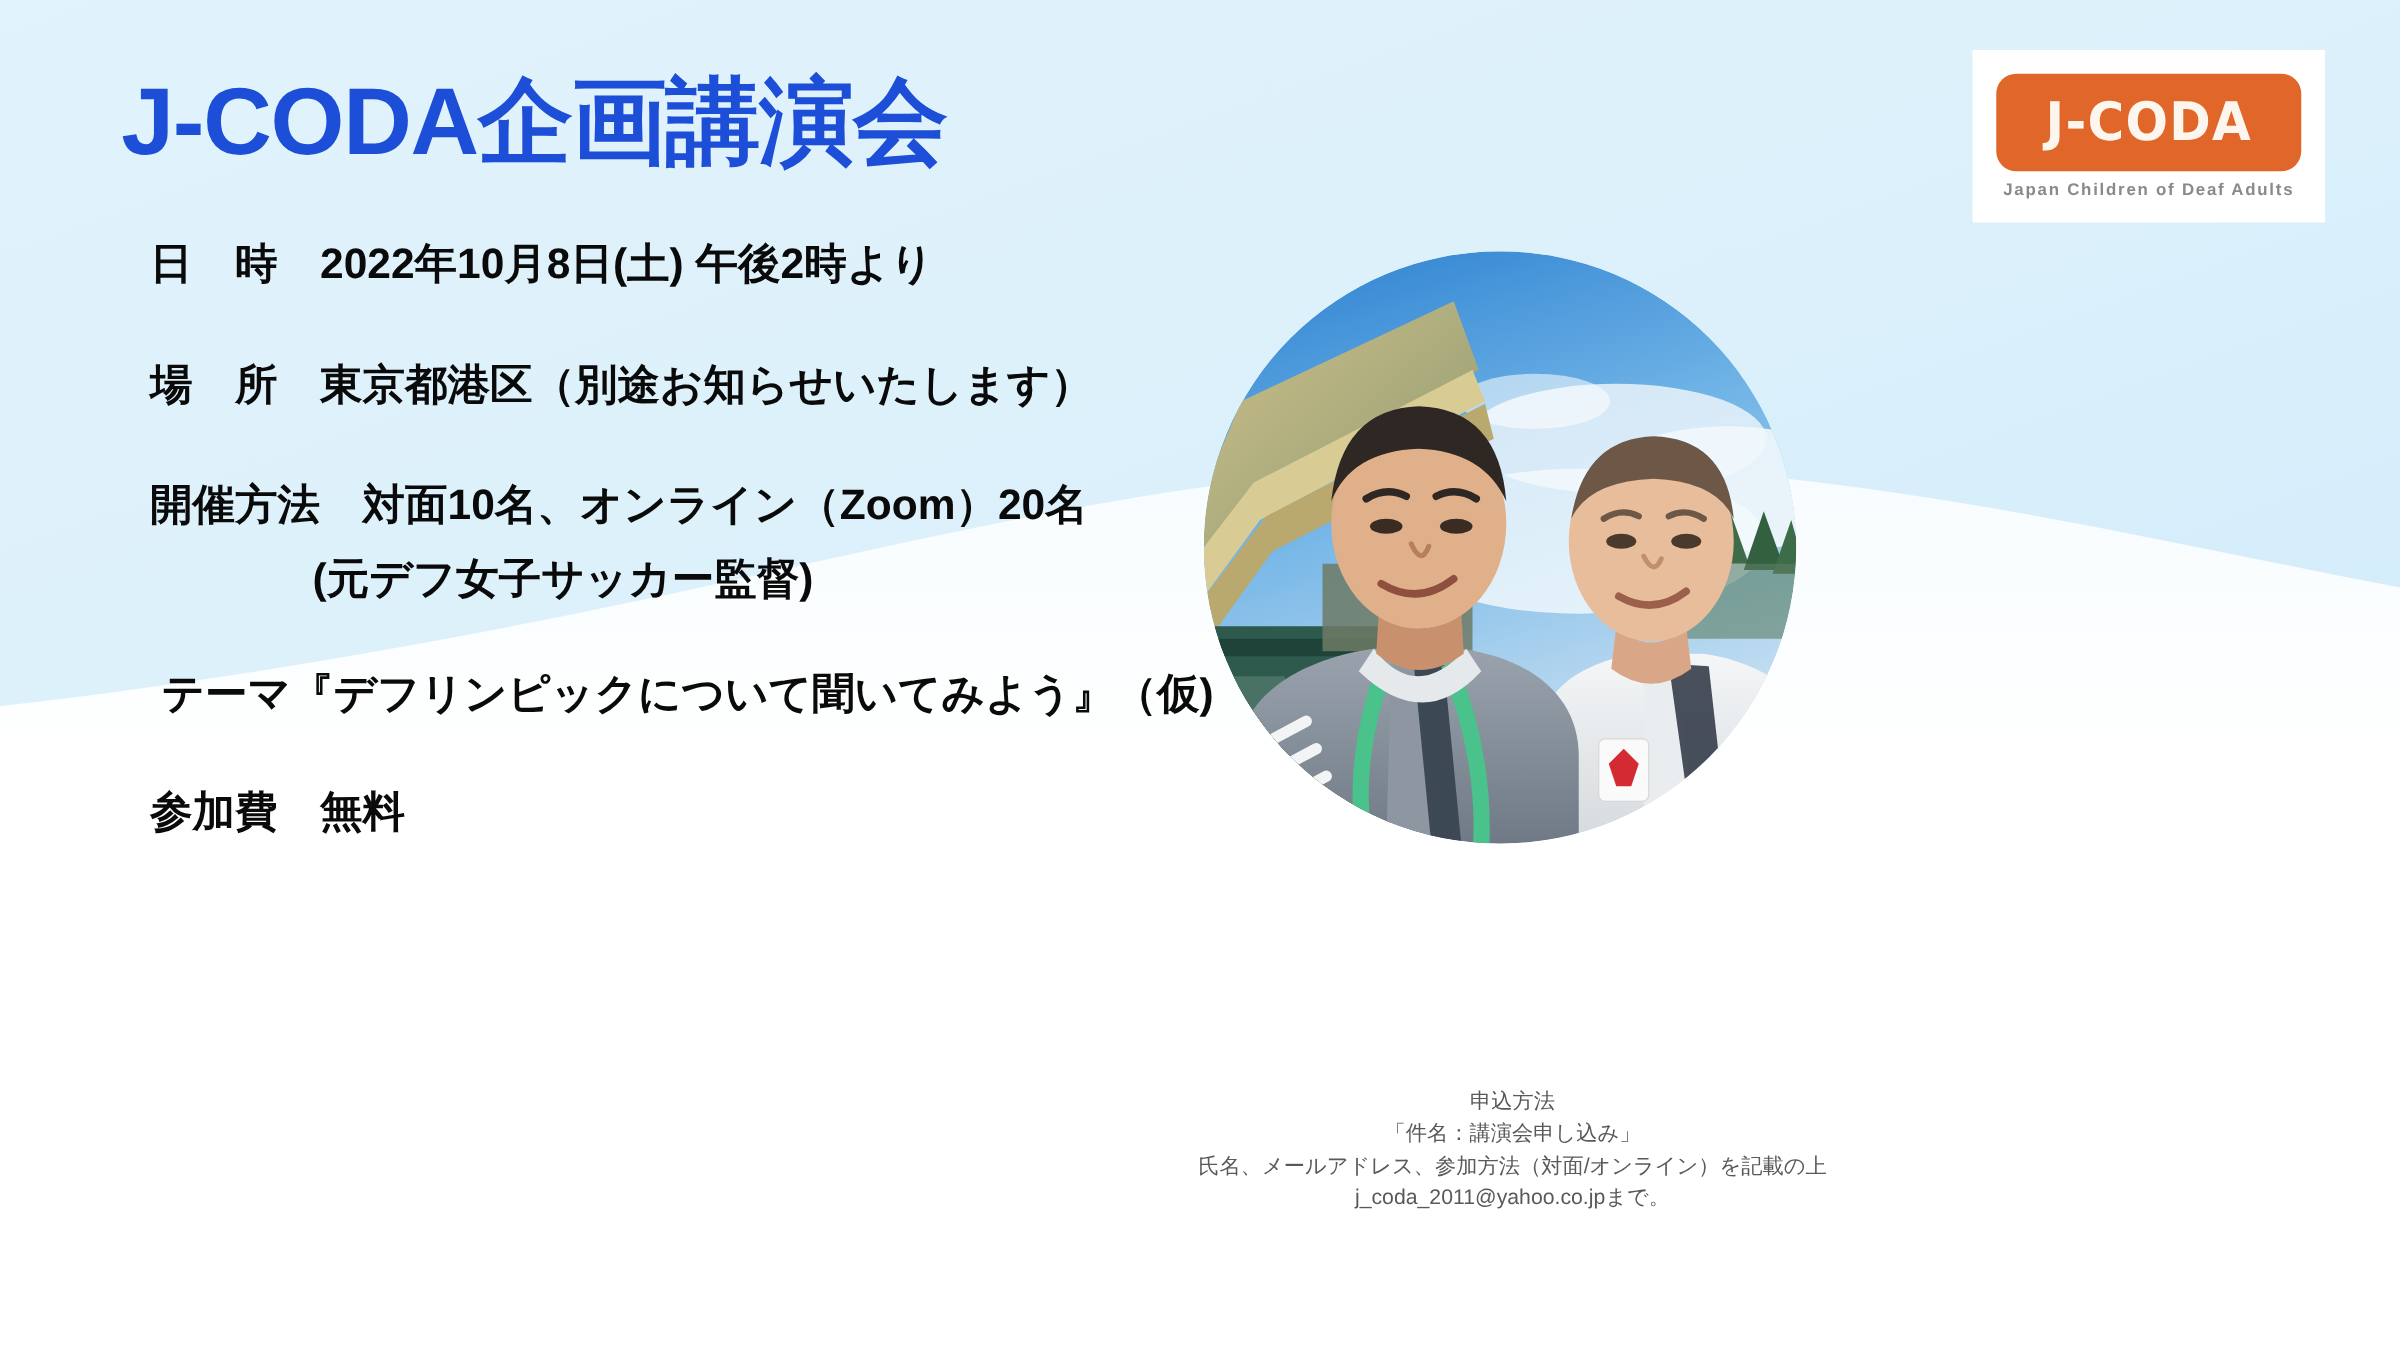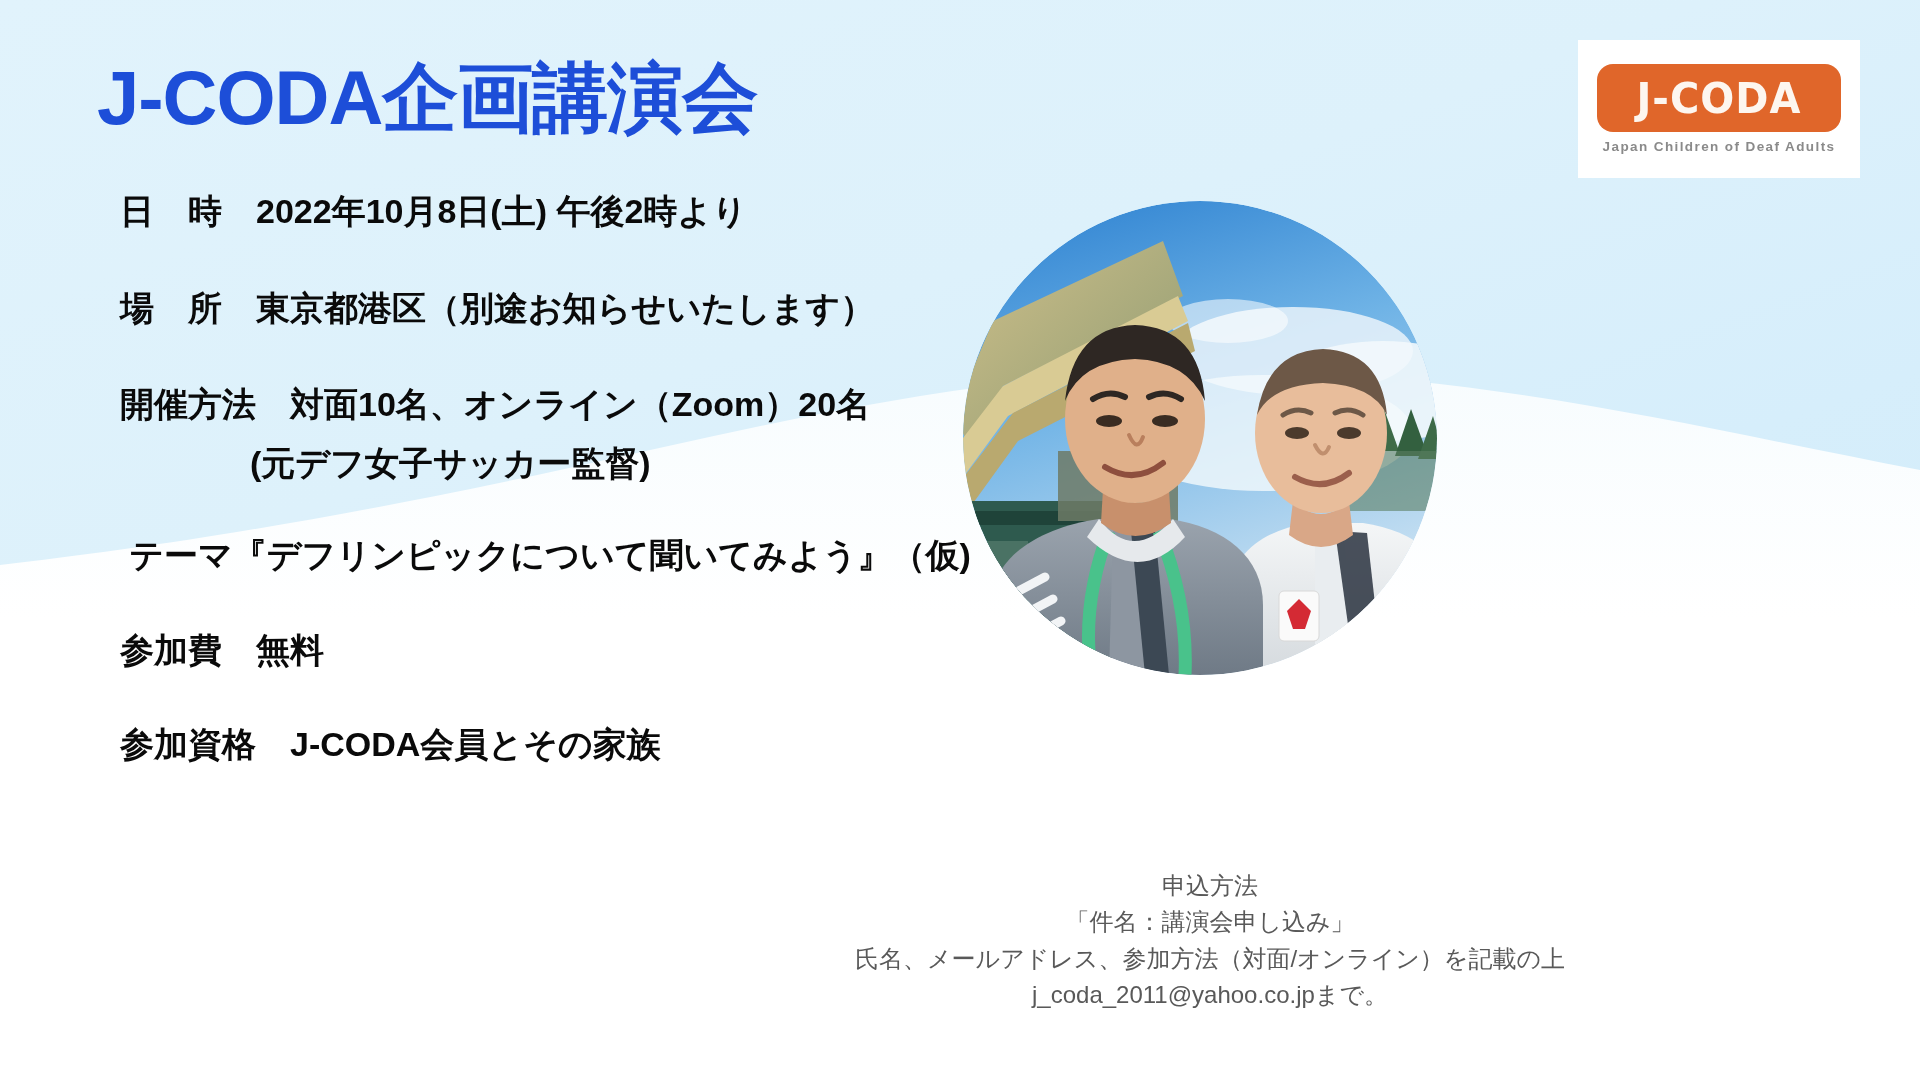--- a/index.html
+++ b/index.html
@@ -57,21 +57,21 @@
     width: 282px;
     height: 138px;
     background: #ffffff;
     display: flex;
     flex-direction: column;
     align-items: center;
     justify-content: center;
   }
   .logo-badge {
     width: 244px;
-    height: 68px;
+    height: 78px;
     background: #e0662a;
     border-radius: 16px;
     display: flex;
     align-items: center;
     justify-content: center;
   }
   .logo-badge-text {
     font-family: "DejaVu Sans", sans-serif;
     font-size: 40px;
     font-weight: bold;
@@ -126,21 +126,21 @@
   }
   .photo svg { display: block; }
 
   
   .caption {
     position: absolute;
     left: 820px;
     top: 868px;
     width: 780px;
     text-align: center;
-    font-size: 24px;
+    font-size: 17px;
     color: #595959;
     line-height: 1.52;
   }
   .caption div { white-space: nowrap; }
 </style>
 </head>
 <body>
 
 <div id="slide">
 
@@ -165,21 +165,20 @@
     <div class="logo-sub">Japan  Children  of  Deaf  Adults</div>
   </div>
 
   <div class="info">
     <div class="info-row row-gap-1">日　時　2022年10月8日(土) 午後2時より</div>
     <div class="info-row row-gap-2">場　所　東京都港区（別途お知らせいたします）</div>
     <div class="info-row row-gap-3">開催方法　対面10名、オンライン（Zoom）20名</div>
     <div class="info-row sub row-gap-5">(元デフ女子サッカー監督)</div>
     <div class="info-row row-gap-6">テーマ『デフリンピックについて聞いてみよう』（仮)</div>
     <div class="info-row row-gap-7">参加費　無料</div>
-    <div class="info-row row-gap-8">参加資格　J-CODA会員とその家族</div>
   </div>
 
   <div class="photo">
     <svg width="474" height="474" viewBox="0 0 474 474">
       <defs>
         <linearGradient id="skyG" x1="0" y1="0" x2="0.3" y2="1">
           <stop offset="0%" stop-color="#2a7fd0"></stop>
           <stop offset="45%" stop-color="#6fb3e6"></stop>
           <stop offset="100%" stop-color="#cfe4f3"></stop>
         </linearGradient>

